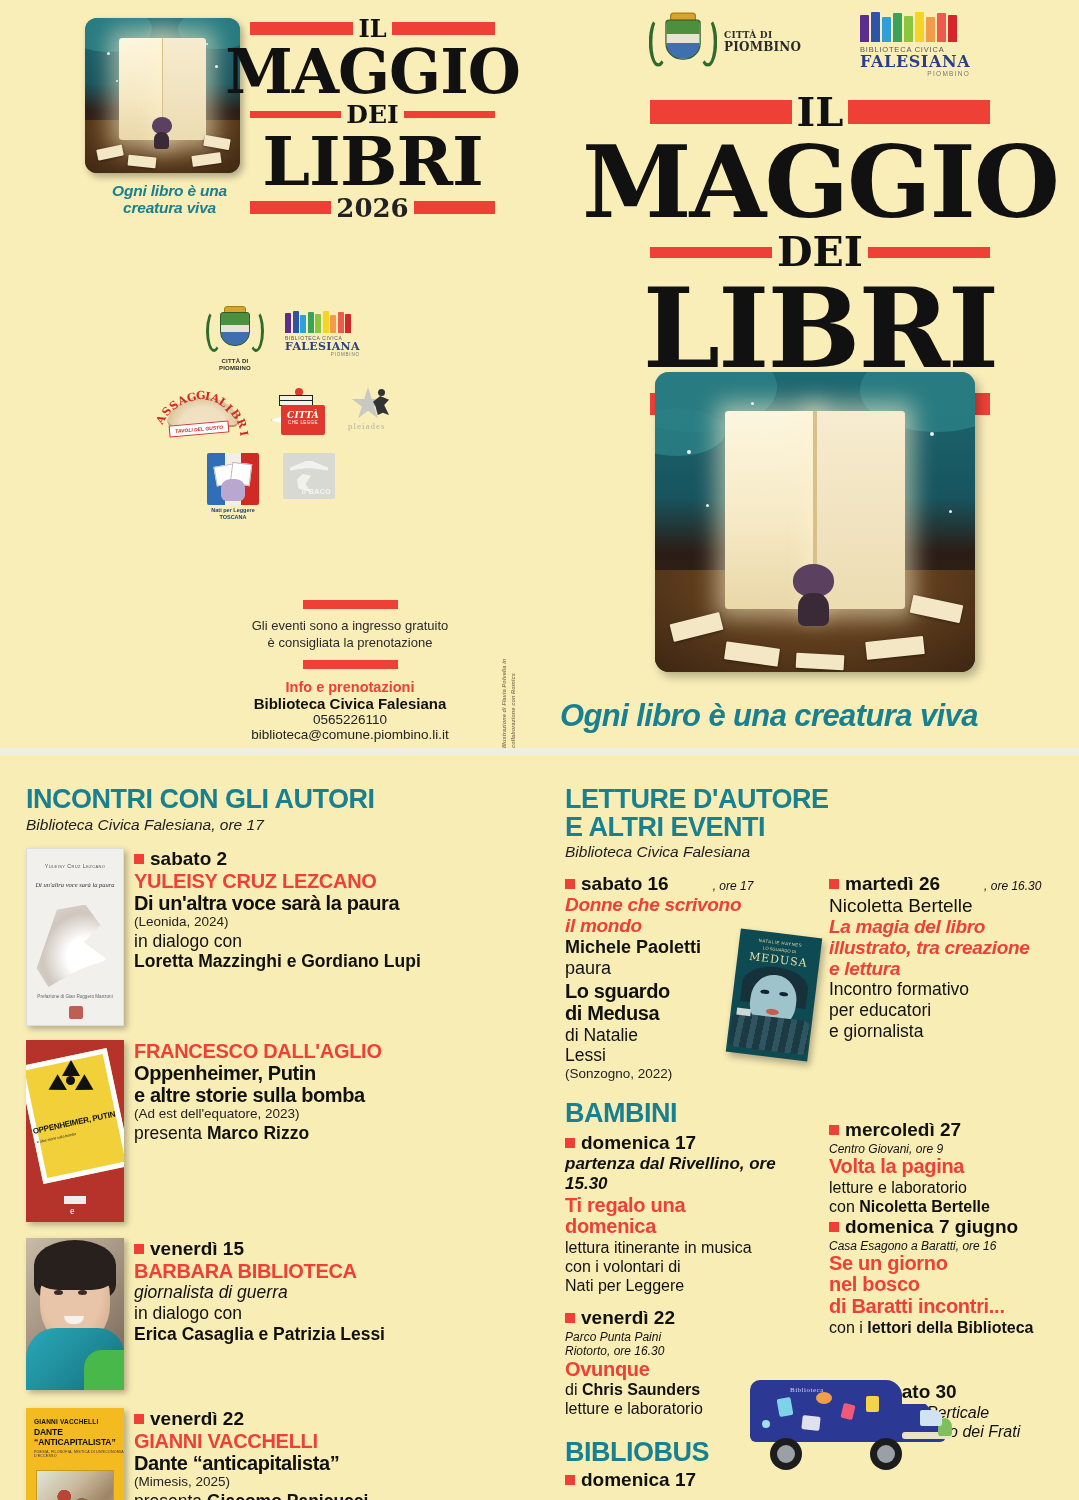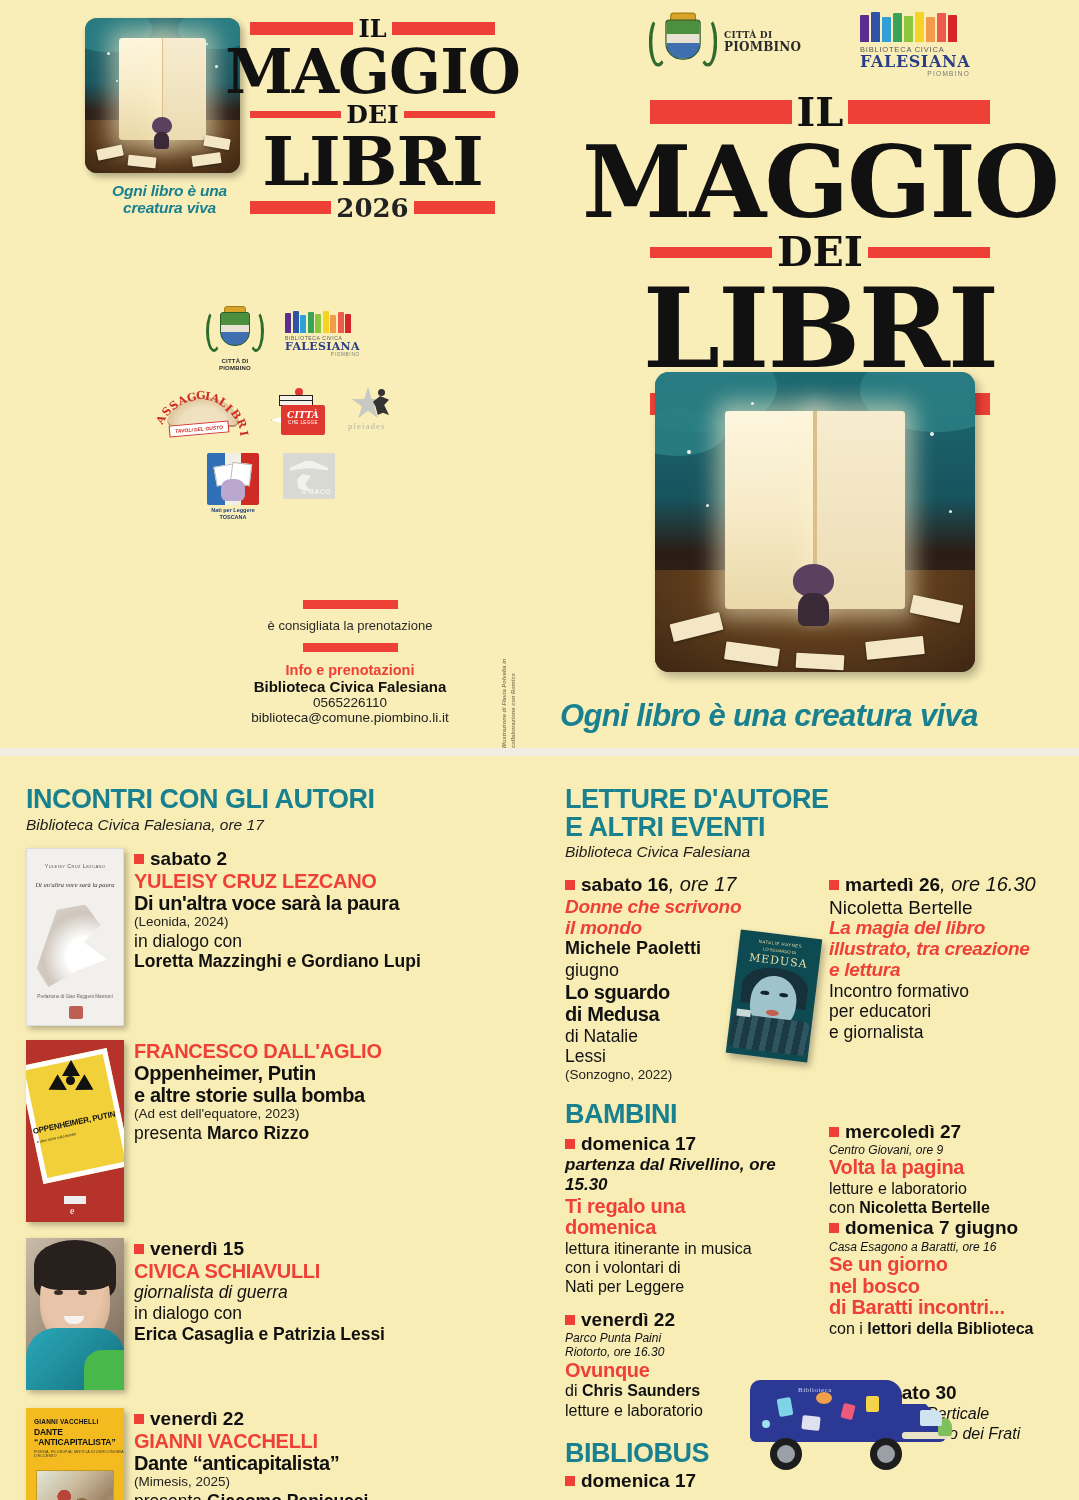--- a/index.html
+++ b/index.html
@@ -191,21 +191,21 @@
 
   .sec-title { color: #18808f; font-size: 27px; font-weight: bold; line-height: 1.02; letter-spacing: -.5px; }
   .sec-sub { font-size: 15.5px; font-style: italic; color: #1d1d1d; margin-top: 2px; }
 
   .ev { display: flex; gap: 10px; }
   .ev-thumb { flex: 0 0 auto; width: 98px; box-shadow: 3px 3px 6px rgba(0,0,0,.28); background: #fff; }
   .ev-body { flex: 1 1 auto; }
 
   .day { font-size: 19px; font-weight: bold; color: #111; line-height: 1.18; }
   .day .sq { display: inline-block; width: 10px; height: 10px; background: #ee4036; margin-right: 6px; vertical-align: 1px; }
-  .day .ore { font-weight: normal; font-style: italic; font-size: 20px; }
+  .day .ore { font-weight: normal; font-style: italic; font-size: 12px; margin-left: 44px; }
   .name-red { font-size: 20px; font-weight: bold; color: #ee4036; line-height: 1.1; letter-spacing: -.3px; }
   .name-blk { font-size: 19px; color: #111; line-height: 1.12; }
   .work-blk { font-size: 20px; font-weight: bold; color: #111; line-height: 1.12; letter-spacing: -.4px; }
   .work-red-it { font-size: 19px; font-weight: bold; font-style: italic; color: #ee4036; line-height: 1.1; letter-spacing: -.3px; }
   .work-red { font-size: 20px; font-weight: bold; color: #ee4036; line-height: 1.08; letter-spacing: -.3px; }
   .pub { font-size: 13.5px; color: #222; line-height: 1.2; }
   .plain { font-size: 17.5px; color: #111; line-height: 1.18; }
   .plain b { font-weight: bold; }
   .ital { font-size: 12px; font-style: italic; color: #111; line-height: 1.2; }
   .ital-b { font-size: 17px; font-style: italic; font-weight: bold; color: #111; line-height: 1.2; }
@@ -271,21 +271,21 @@
   .medusa .snakes { position: absolute; left: 2px; bottom: 6px; width: 78px; height: 34px;
     background: repeating-linear-gradient(95deg,#1b3a44 0 7px,#2e5560 7px 13px); border-radius: 6px; }
   .medusa .pub { position: absolute; left: 6px; bottom: 38px; width: 14px; height: 7px; background: #cbd9d6; }
 
   
   .bus { position: absolute; left: 742px; top: 1370px; width: 210px; height: 102px; }
   .bus .body { position: absolute; left: 8px; top: 10px; width: 152px; height: 62px; background: #2b3894; border-radius: 10px 16px 6px 6px; }
   .bus .nose { position: absolute; left: 150px; top: 34px; width: 54px; height: 38px; background: #2b3894;
     border-radius: 6px 18px 6px 6px; clip-path: polygon(0 0, 62% 0, 100% 52%, 100% 100%, 0 100%); }
   .bus .win { position: absolute; left: 178px; top: 40px; width: 22px; height: 16px; background: #cfe3f2; border-radius: 2px 7px 2px 2px; }
-  .bus .word { position: absolute; left: 56px; top: 16px; font-size: 7px; color: #cfd6f5; font-family: "Liberation Serif", serif; letter-spacing: .5px; }
+  .bus .word { position: absolute; left: 48px; top: 16px; font-size: 7px; color: #cfd6f5; font-family: "Liberation Serif", serif; letter-spacing: .5px; }
   .bus .w1, .bus .w2 { position: absolute; bottom: 2px; width: 32px; height: 32px; background: #1d1d1d; border-radius: 50%; }
   .bus .w1 { left: 28px; } .bus .w2 { left: 128px; }
   .bus .w1:after, .bus .w2:after { content: ""; position: absolute; left: 7px; top: 7px; width: 18px; height: 18px; background: #9aa0a6; border-radius: 50%; }
   .bus .deco { position: absolute; border-radius: 2px; }
   .bus .stripe { position: absolute; left: 160px; top: 62px; width: 50px; height: 7px; background: #e9e4c6; border-radius: 3px; }
   .bus .plant { position: absolute; left: 196px; top: 48px; width: 14px; height: 18px; background: #7fbf5c; border-radius: 50% 50% 20% 20%; }
 </style>
 </head>
 <body>
 
@@ -439,20 +439,21 @@
           <div class="w"></div>
             <div class="b"></div>
           <div class="t">il BACO</div>
         </div>
       </div>
     </div>
 
     <div class="info-block">
       <div class="info-rule"></div>
       <div class="info-free">
+        <div>Gli eventi sono a ingresso gratuito</div>
         <div>è consigliata la prenotazione</div>
       </div>
       <div class="info-rule"></div>
       <div class="info-head">Info e prenotazioni</div>
       <div class="info-org">Biblioteca Civica Falesiana</div>
       <div class="info-tel">0565226110</div>
       <div class="info-mail">biblioteca@comune.piombino.li.it</div>
     </div>
 
     <div class="credit">Illustrazione di Flavia Polvelia in collaborazione con Romics</div>
@@ -597,21 +598,21 @@
         <div class="face"></div>
         <div class="hair" style="top:2px;height:50px;"></div>
         <div class="eyeL"></div>
         <div class="eyeR"></div>
         <div class="mouth"></div>
         <div class="scarf"></div>
         <div class="scarf2"></div>
       </div>
       <div class="ev-body">
         <div class="day"><span class="sq"></span><span>venerdì 15</span></div>
-        <div class="name-red">CIVICA SCHIAVULLI</div>
+        <div class="name-red">BARBARA BIBLIOTECA</div>
         <div class="ital" style="font-size:17.5px;">giornalista di guerra</div>
         <div class="plain">in dialogo con</div>
         <div class="plain" style="font-weight:bold;">Erica Casaglia e Patrizia Lessi</div>
       </div>
     </div>
 
     <div class="ev" style="margin-top:18px;">
       <div class="ev-thumb cov cov4">
         <div class="l1">GIANNI VACCHELLI</div>
         <div class="l2">DANTE “ANTICAPITALISTA”</div>
@@ -637,21 +638,21 @@
     <div class="two-col" style="margin-top:12px;">
 
       <div class="tc-a">
 
         <div>
           <div class="day"><span class="sq"></span><span>sabato 16</span><span class="ore">, ore 17</span></div>
           <div class="work-red-it">Donne che scrivono</div>
           <div class="work-red-it">il mondo</div>
           <div style="display:flex;gap:6px;align-items:flex-start;">
             <div style="flex:1 1 auto;">
-              <div class="plain" style="font-size:18px;"><b>Michele Paoletti</b><span> giugno</span></div>
+              <div class="plain" style="font-size:18px;"><b>Michele Paoletti</b><span> paura</span></div>
               <div class="work-blk">Lo sguardo</div>
               <div class="work-blk">di Medusa</div>
               <div class="plain">di Natalie</div>
               <div class="plain">Lessi</div>
               <div class="pub">(Sonzogno, 2022)</div>
             </div>
             <div style="flex:0 0 auto;margin-top:-4px;">
               <div class="medusa">
                 <div class="au">NATALIE HAYNES</div>
                 <div class="t1">LO SGUARDO DI</div>

